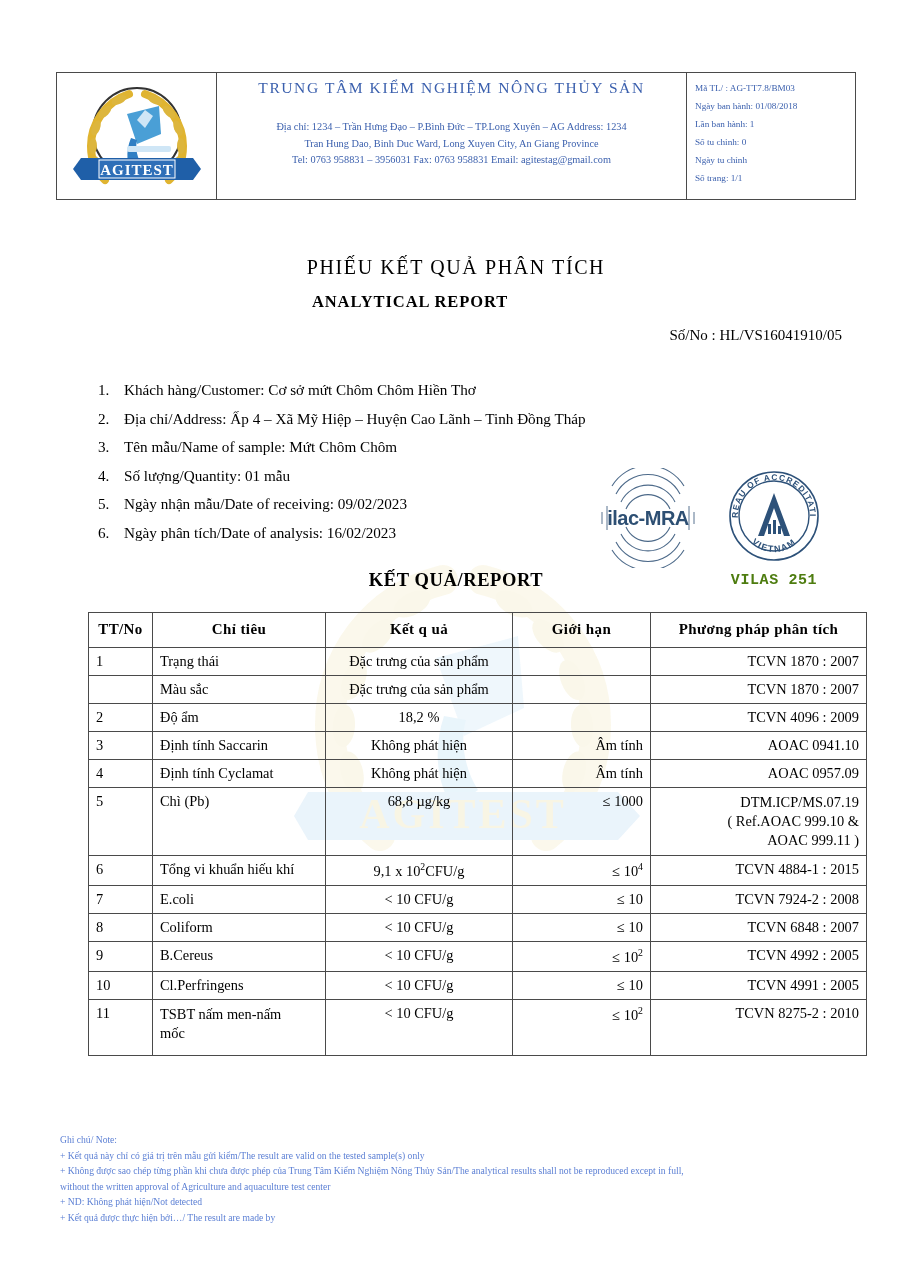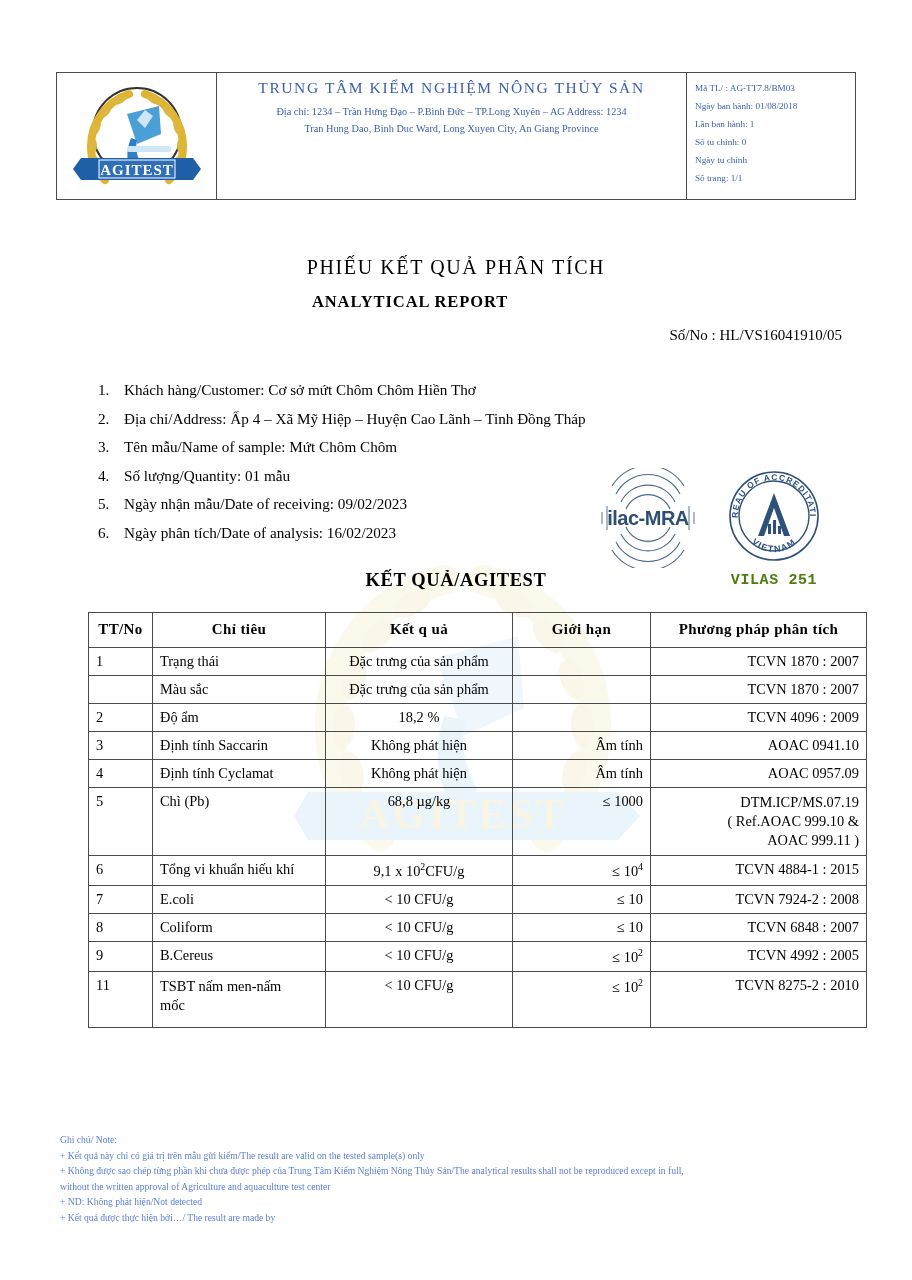--- a/index.html
+++ b/index.html
@@ -53,21 +53,21 @@
     flex: 1;
     border-right: 1.5px solid #4a4a4a;
     box-sizing: border-box;
     text-align: center;
     padding: 6px 4px 2px;
     color: #3a5fad;
   }
   .lh-title-vn {
     font-size: 15.5px;
     letter-spacing: 1.6px;
-    margin-bottom: 7px;
+    margin-bottom: 22px;
     white-space: nowrap;
   }
   .lh-title-en {
     font-size: 14.5px;
     letter-spacing: 0.9px;
     margin-bottom: 6px;
     white-space: nowrap;
   }
   .lh-addr {
     font-size: 10.3px;
@@ -277,20 +277,21 @@
         <rect x="28" y="80" width="76" height="18" fill="#2f6fb8" stroke="#fff" stroke-width="1"></rect>
         <text x="66" y="95" text-anchor="middle" font-family="Liberation Serif, serif" font-size="15" font-weight="bold" fill="#ffffff" letter-spacing="1">AGITEST</text>
       </svg>
     </div>
   </div>
 
   <div class="lh-center-cell">
     <div class="lh-title-vn">TRUNG  TÂM  KIỂM  NGHIỆM NÔNG  THỦY  SẢN</div>
     <div class="lh-addr">Địa chỉ: 1234 – Trần Hưng Đạo – P.Bình Đức – TP.Long Xuyên – AG Address: 1234</div>
     <div class="lh-addr">Tran Hung Dao, Binh Duc Ward, Long Xuyen City, An Giang Province</div>
+    <div class="lh-addr">Tel: 0763 958831 – 3956031   Fax: 0763 958831  Email: agitestag@gmail.com</div>
   </div>
 
   <div class="lh-info-cell">
     <div>Mã TL/ : AG-TT7.8/BM03</div>
     <div>Ngày ban hành: 01/08/2018</div>
     <div>Lần ban hành: 1</div>
     <div>Số tu chỉnh: 0</div>
     <div>Ngày tu chỉnh</div>
     <div>Số trang: 1/1</div>
   </div>
@@ -367,21 +368,21 @@
       <g fill="#2d5179">
         <rect x="50" y="56" width="3" height="10"></rect>
         <rect x="55" y="52" width="3" height="14"></rect>
         <rect x="60" y="58" width="3" height="8"></rect>
       </g>
     </svg>
     <div class="vilas-label">VILAS 251</div>
   </div>
 </div>
 
-<div class="results-heading">KẾT  QUẢ/AGITEST</div>
+<div class="results-heading">KẾT  QUẢ/REPORT</div>
 
 <table class="results-table">
   <colgroup>
     <col class="col-no">
       <col class="col-ind">
       <col class="col-res">
       <col class="col-lim">
       <col class="col-meth">
   </colgroup>
   <thead>
@@ -457,20 +458,27 @@
         <td class="c-lim">≤ 10</td>
         <td class="c-meth">TCVN 6848 : 2007</td>
       </tr>
       <tr>
         <td class="c-no">9</td>
         <td class="c-ind">B.Cereus</td>
         <td class="c-res">&lt; 10 CFU/g</td>
         <td class="c-lim">≤ 10<sup>2</sup></td>
         <td class="c-meth">TCVN 4992 : 2005</td>
       </tr>
+      <tr>
+        <td class="c-no">10</td>
+        <td class="c-ind">Cl.Perfringens</td>
+        <td class="c-res">&lt; 10 CFU/g</td>
+        <td class="c-lim">≤ 10</td>
+        <td class="c-meth">TCVN 4991 : 2005</td>
+      </tr>
       <tr class="tall-cell">
         <td class="c-no">11</td>
         <td class="c-ind meth-multi">TSBT nấm men-nấm<br>mốc</td>
         <td class="c-res">&lt; 10 CFU/g</td>
         <td class="c-lim">≤ 10<sup>2</sup></td>
         <td class="c-meth">TCVN 8275-2 : 2010</td>
       </tr>
     </tbody>
 </table>
 

